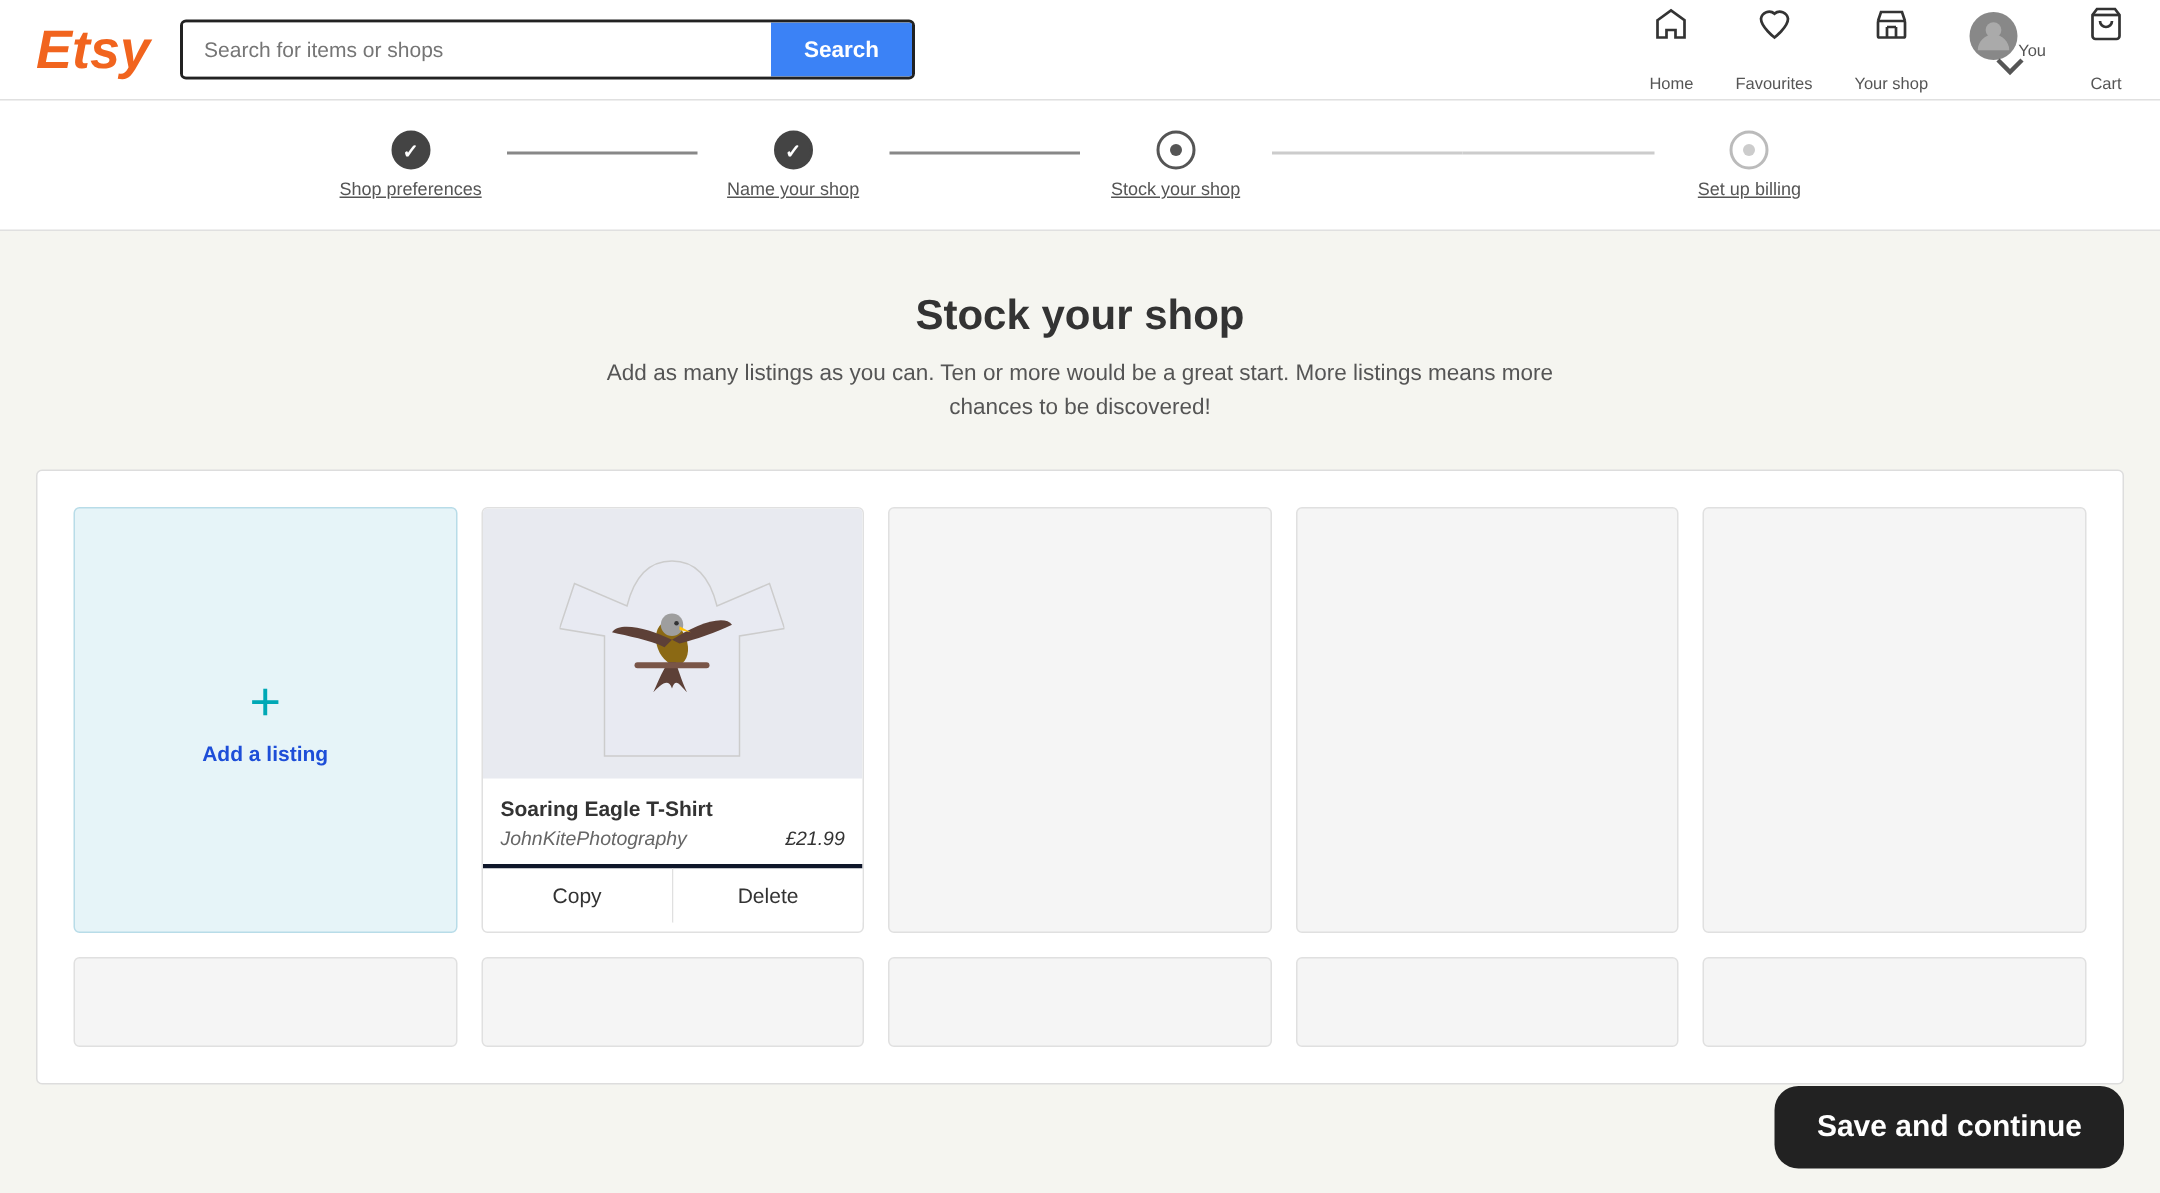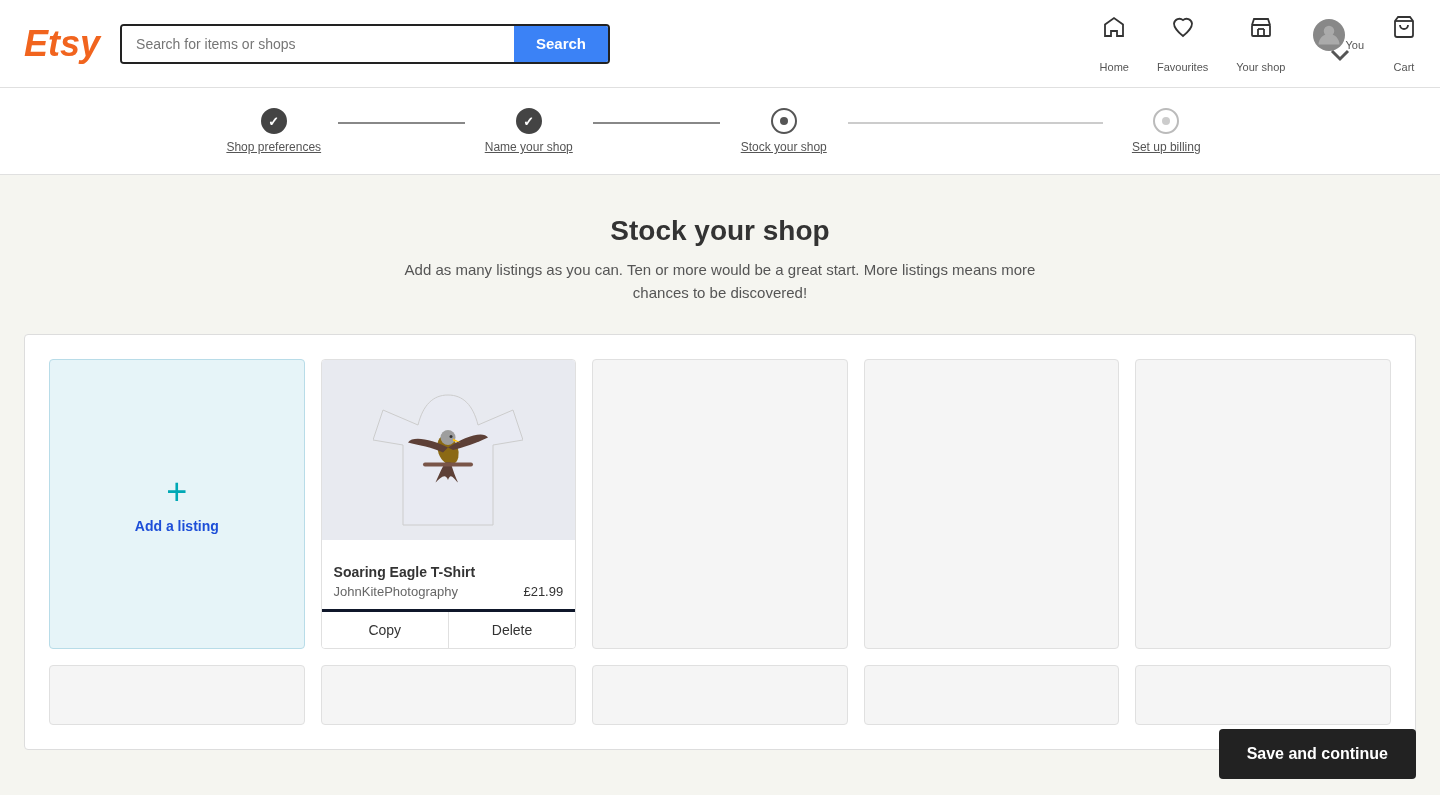--- a/index.html
+++ b/index.html
@@ -4,21 +4,21 @@
   <style>
     * { box-sizing: border-box; margin: 0; padding: 0; }
     body { font-family: -apple-system, BlinkMacSystemFont, 'Segoe UI', sans-serif; background: #f5f5f0; color: #333; }
 
     
     .header {
       background: #fff;
       display: flex;
       align-items: center;
       padding: 0 24px;
-      height: 88px;
+      height: 67px;
       border-bottom: 1px solid #e0e0e0;
       position: relative;
       z-index: 10;
     }
     .etsy-logo {
       font-size: 36px;
       font-weight: bold;
       color: #f1641e;
       font-style: italic;
       margin-right: 20px;
@@ -226,33 +226,34 @@
     .listing-image-container {
       width: 100%;
       height: 180px;
       background: #e8eaf0;
       display: flex;
       align-items: center;
       justify-content: center;
       overflow: hidden;
     }
     .listing-info {
-      padding: 24px 12px 6px;
+      padding: 12px 12px 6px;
     }
     .listing-name {
       font-size: 14px;
       font-weight: 600;
       margin-bottom: 4px;
     }
     .listing-meta {
       display: flex;
       justify-content: space-between;
       align-items: center;
       font-size: 13px;
       color: #666;
+      font-style: italic;
     }
     .listing-price {
       font-size: 13px;
       color: #333;
       font-weight: 500;
     }
     .listing-actions {
       display: flex;
       border-top: 3px solid #0f172a;
       margin-top: 4px;
@@ -277,23 +278,23 @@
       bottom: 0;
       right: 0;
       padding: 16px 24px;
       background: transparent;
     }
     .save-continue-btn {
       background: #222;
       color: #fff;
       border: none;
       padding: 16px 28px;
-      font-size: 16px;
+      font-size: 20px;
       font-weight: 600;
-      border-radius: 4px;
+      border-radius: 16px;
       cursor: pointer;
     }
 
     .row2 .listing-card.empty {
       min-height: 100px;
     }
   </style>
 </head>
 <body>
 

